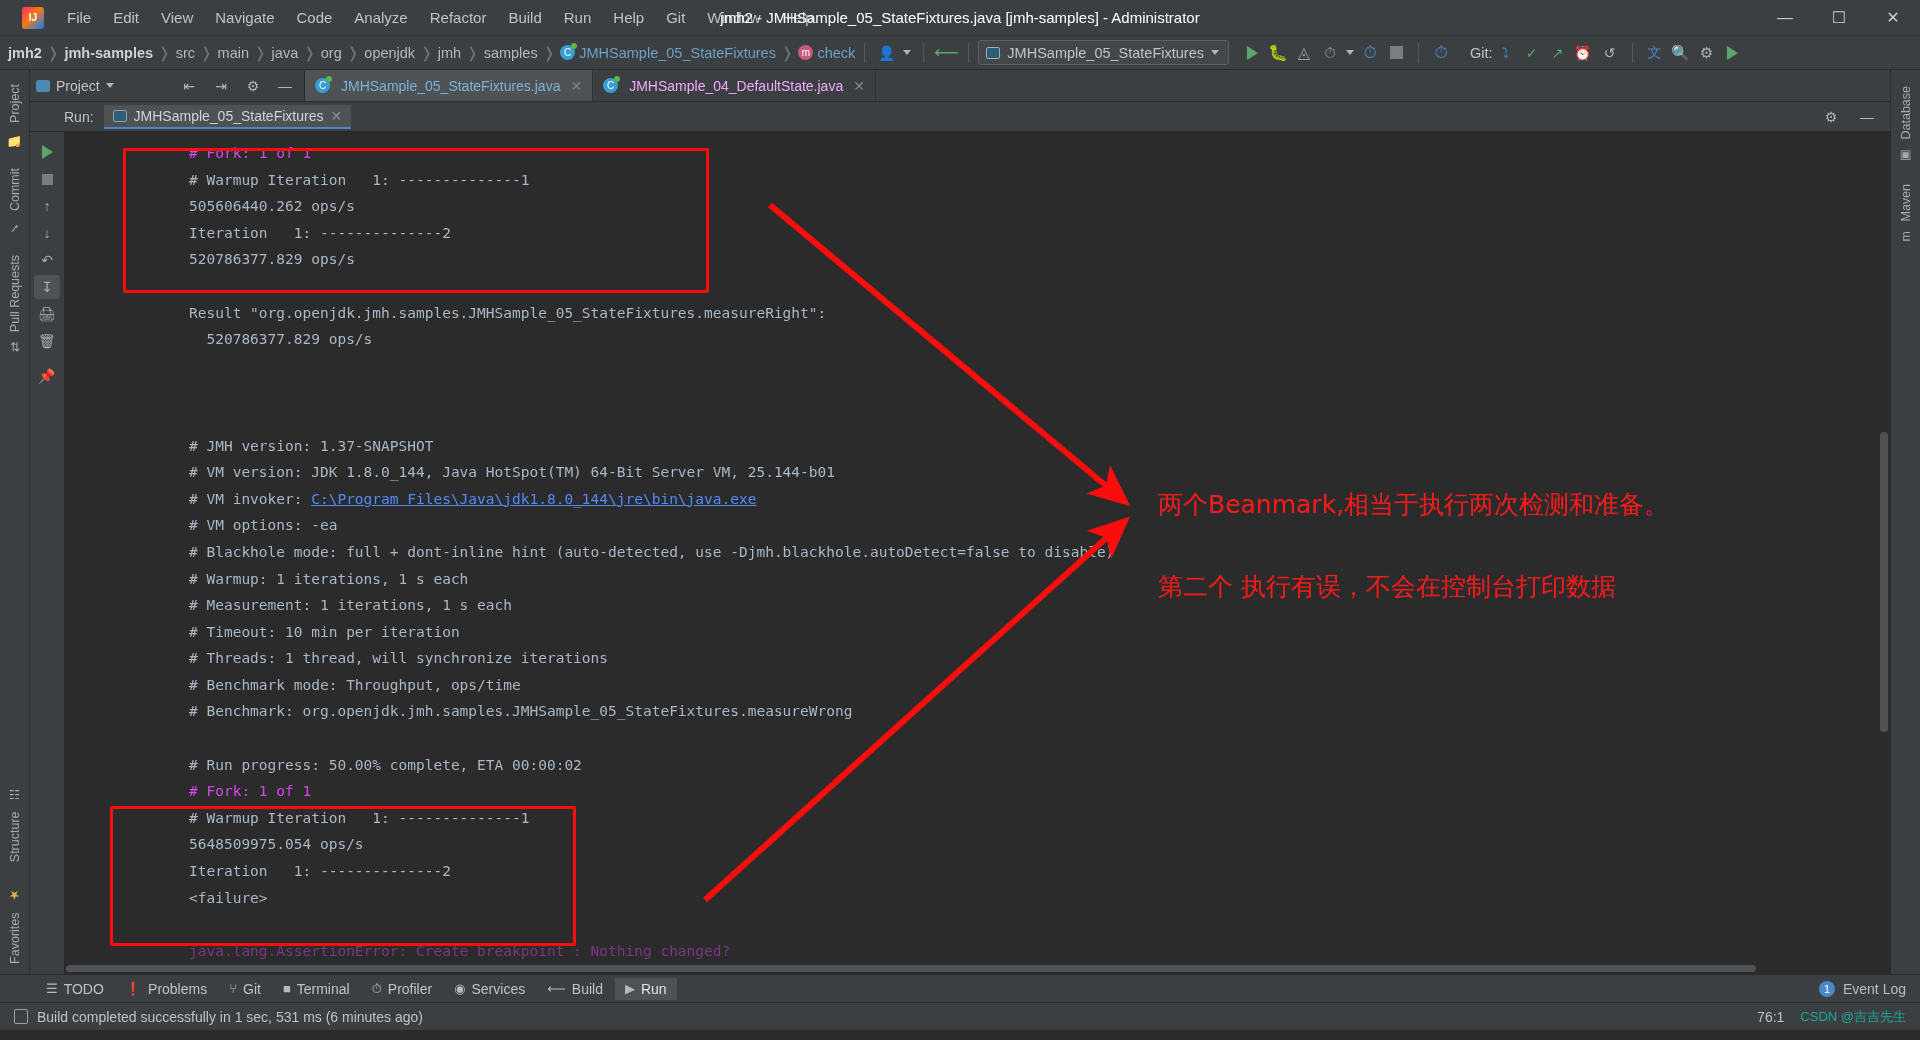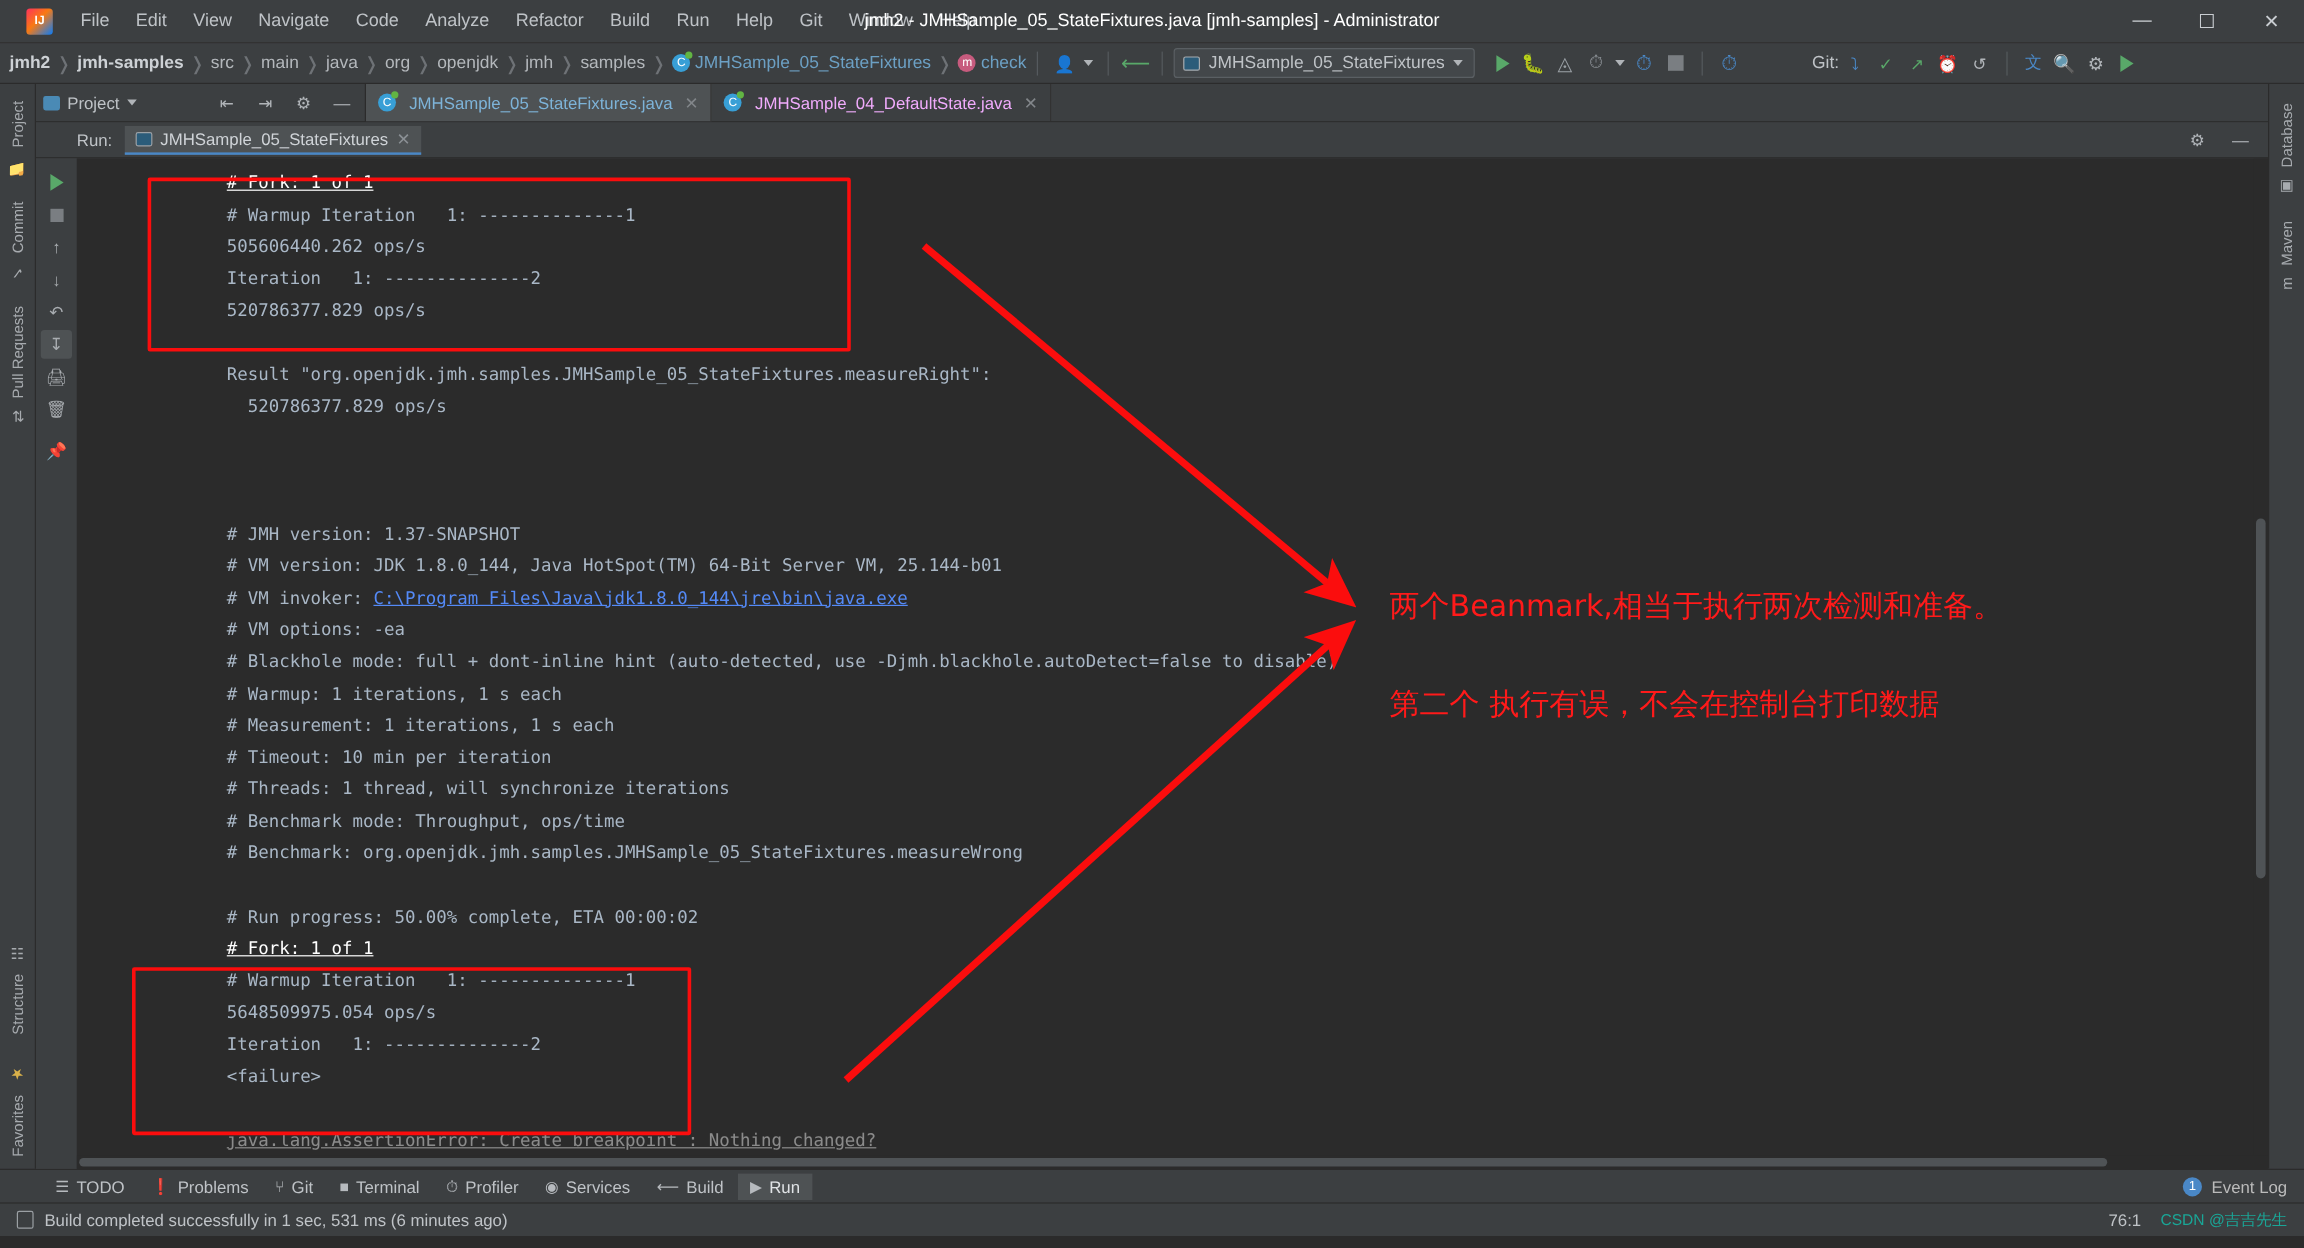--- a/index.html
+++ b/index.html
@@ -141,21 +141,21 @@
   }
   .rt.sel { background: #4e5254; }
 
   .console {
     flex: 1; background: #2b2b2b; position: relative; overflow: hidden;
     font-family: "DejaVu Sans Mono", monospace; font-size: 14.5px; color: #a9b7c6;
   }
   .cscroll { position: absolute; inset: 0; padding: 8px 0 0 0; }
   .cline { height: 26.6px; line-height: 26.6px; white-space: pre; padding-left: 125px; }
   .clink { color: #548af7; text-decoration: underline; }
-  .cgray { color: #ffffff; text-decoration: underline; }
+  .cgray { color: #d946ef; }
 
   .vscroll {
     position: absolute; right: 0; top: 0; width: 12px; height: 100%;
     background: #2b2b2b;
   }
   .vthumb { position:absolute; right:2px; width:8px; background:#4f5356; border-radius:4px; }
   .hscroll {
     position: absolute; left: 0; bottom: 0; height: 11px; width: 100%; background: #2b2b2b;
   }
   .hthumb { position:absolute; left:2px; height:7px; top:2px; background:#4f5356; border-radius:4px; }
@@ -277,21 +277,21 @@
         <span class="caret"></span>
       </div>
     <div class="tb-icon" style="color:#4a88c7;font-size:17px;">⏱</div>
     <div class="tb-icon">
         <span class="sq-stop"></span>
       </div>
     <div class="tb-sep"></div>
     <div class="tb-icon" style="color:#4a88c7;font-size:17px;">⏱</div>
 
     <div style="width:16px"></div>
-    <span style="font-size:14.5px;color:#bfc3c7;margin-left:40px;">Git:</span>
+    <span style="font-size:14.5px;color:#bfc3c7;">Git:</span>
     <div class="tb-icon" style="color:#4a88c7;">⤵</div>
     <div class="tb-icon" style="color:#59a869;">✓</div>
     <div class="tb-icon" style="color:#59a869;">↗</div>
     <div class="tb-icon">⏰</div>
     <div class="tb-icon">↺</div>
     <div class="tb-sep"></div>
     <div class="tb-icon" style="color:#4a88c7;">文</div>
     <div class="tb-icon" style="color:#8b9095;font-size:15px;">🔍</div>
     <div class="tb-icon" style="font-size:15px;">⚙</div>
     <div class="tb-icon" style="color:#59a869;">

